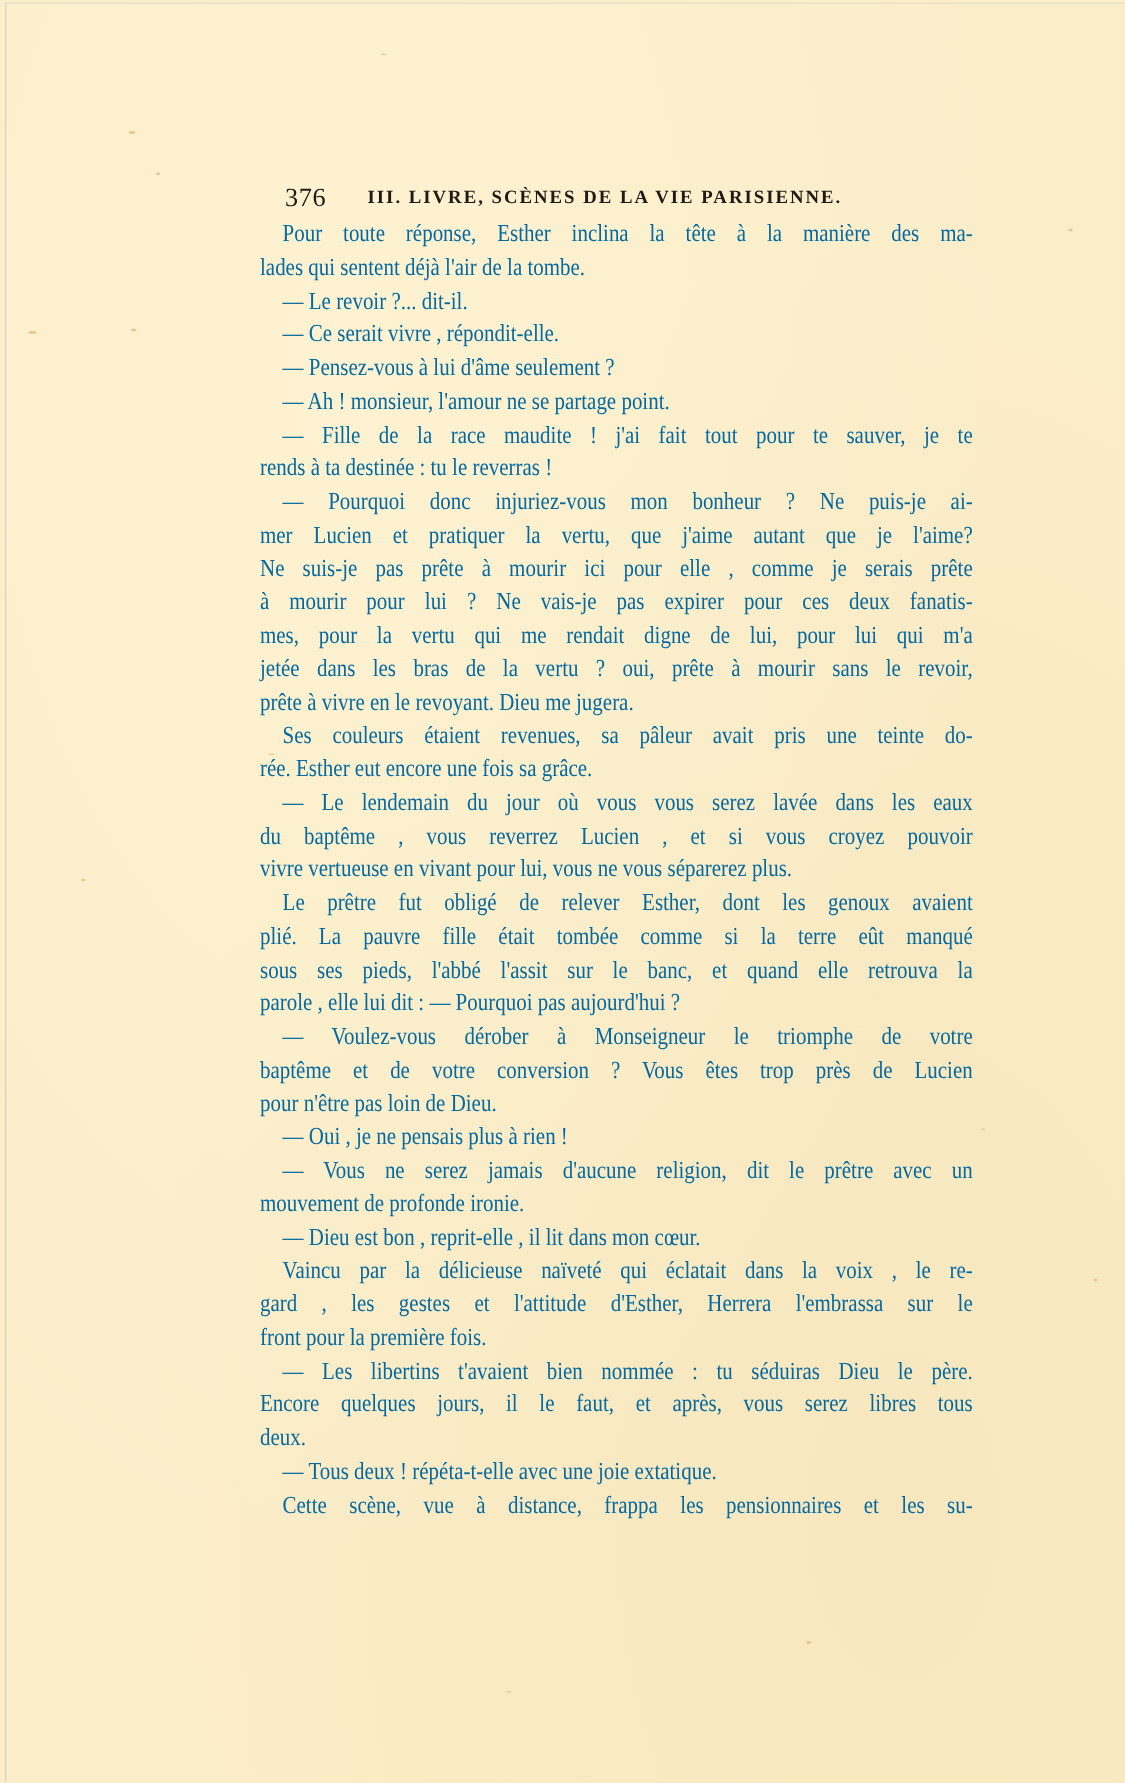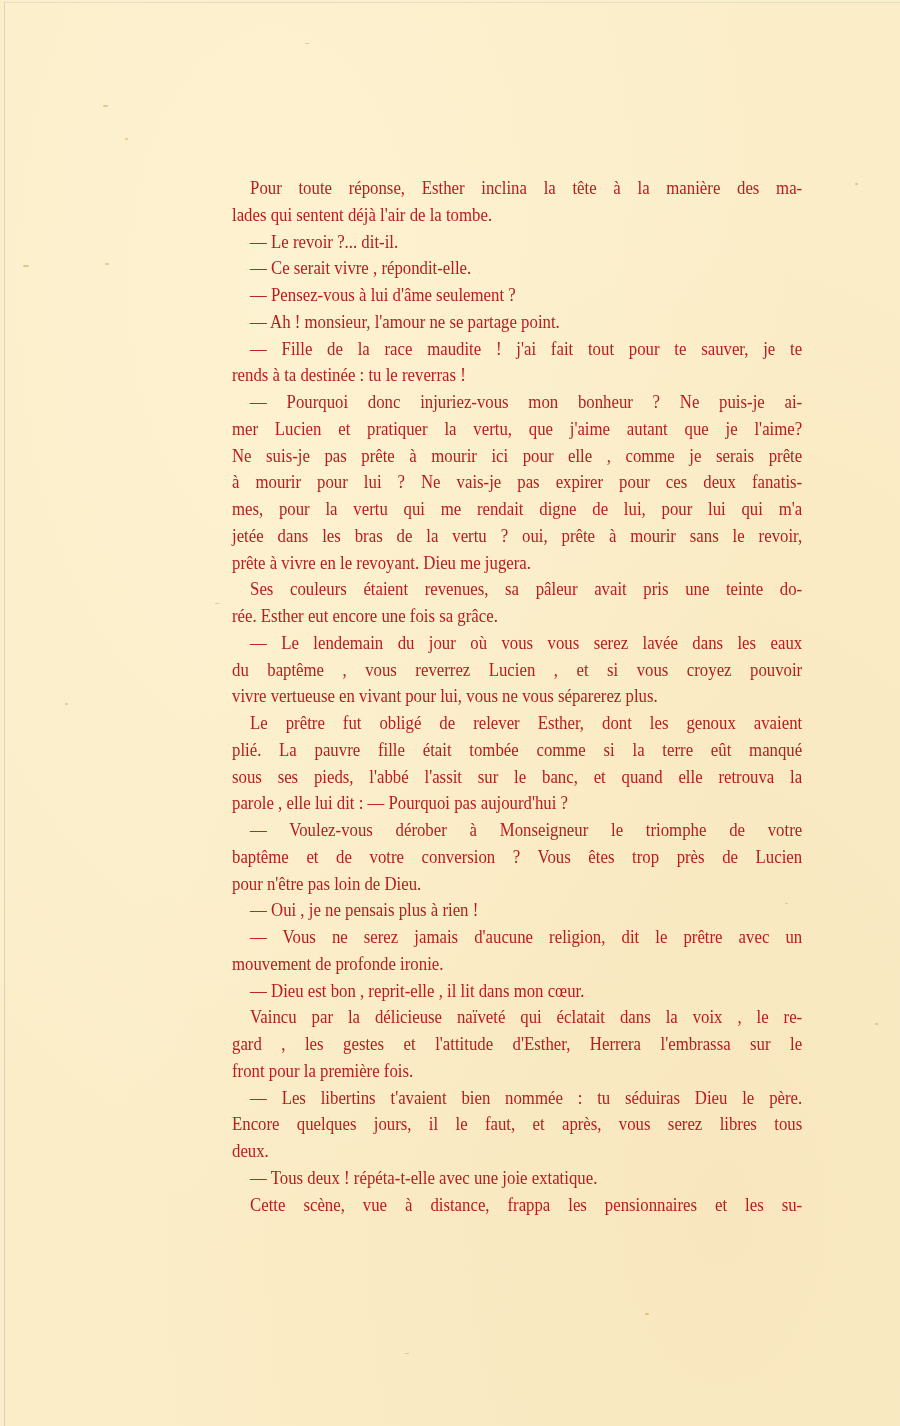--- a/index.html
+++ b/index.html
@@ -52,26 +52,26 @@
     position: absolute;
     left: 66px;
     top: 4px;
     font-size: 15px;
     font-weight: bold;
     letter-spacing: 1.6px;
     white-space: nowrap;
   }
   .body-text {
     position: absolute;
-    left: 232px;
+    left: 208px;
     top: 175px;
     width: 570px;
     font-family: "Liberation Serif", serif;
     font-size: 19.5px;
-    color: #b91c1c;
+    color: #0369a1;
   }
   .line {
     height: 26.75px;
     line-height: 26.75px;
     white-space: nowrap;
     transform: scaleX(0.86);
     transform-origin: left center;
   }
   .line.justify {
     text-align: justify;
@@ -82,20 +82,24 @@
     padding-left: 21px;
   }
   .line.justify.indent {
     width: 642px;
   }
 </style>
 </head>
 <body>
 
 <div class="page">
+  <div class="header">
+    <span class="page-number">376</span>
+    <span class="running-head">III. LIVRE, SCÈNES DE LA VIE PARISIENNE.</span>
+  </div>
 <div class="speck" style="left: 98px; top: 102px; width: 5px; height: 2px;"></div>
     <div class="speck" style="left: 100px; top: 260px; width: 4px; height: 2px;"></div>
     <div class="speck" style="left: 18px; top: 262px; width: 6px; height: 2px;"></div>
     <div class="speck" style="left: 120px; top: 135px; width: 3px; height: 2px;"></div>
     <div class="speck" style="left: 210px; top: 600px; width: 4px; height: 1px;"></div>
     <div class="speck" style="left: 850px; top: 180px; width: 3px; height: 2px;"></div>
     <div class="speck" style="left: 640px; top: 1310px; width: 4px; height: 2px;"></div>
     <div class="speck" style="left: 780px; top: 900px; width: 3px; height: 1px;"></div>
     <div class="speck" style="left: 400px; top: 1350px; width: 4px; height: 1px;"></div>
     <div class="speck" style="left: 60px; top: 700px; width: 3px; height: 2px;"></div>

